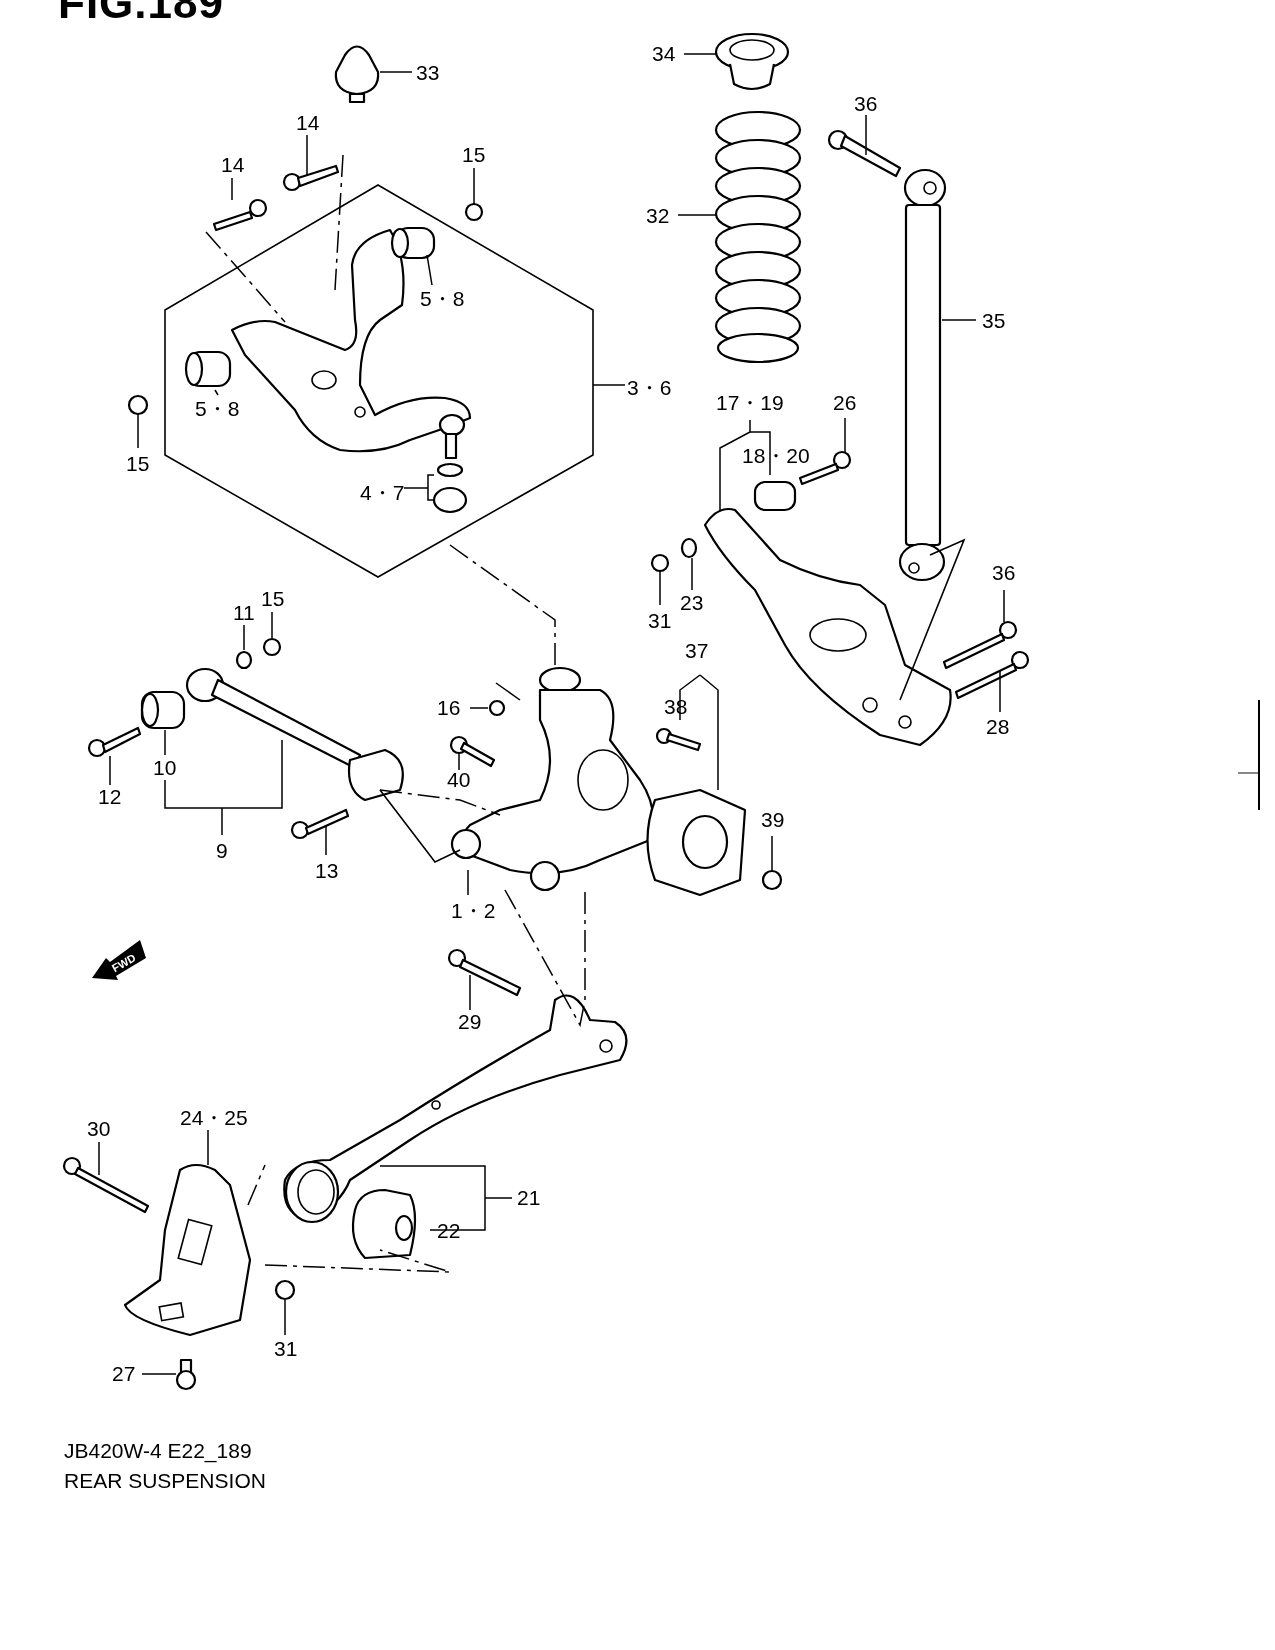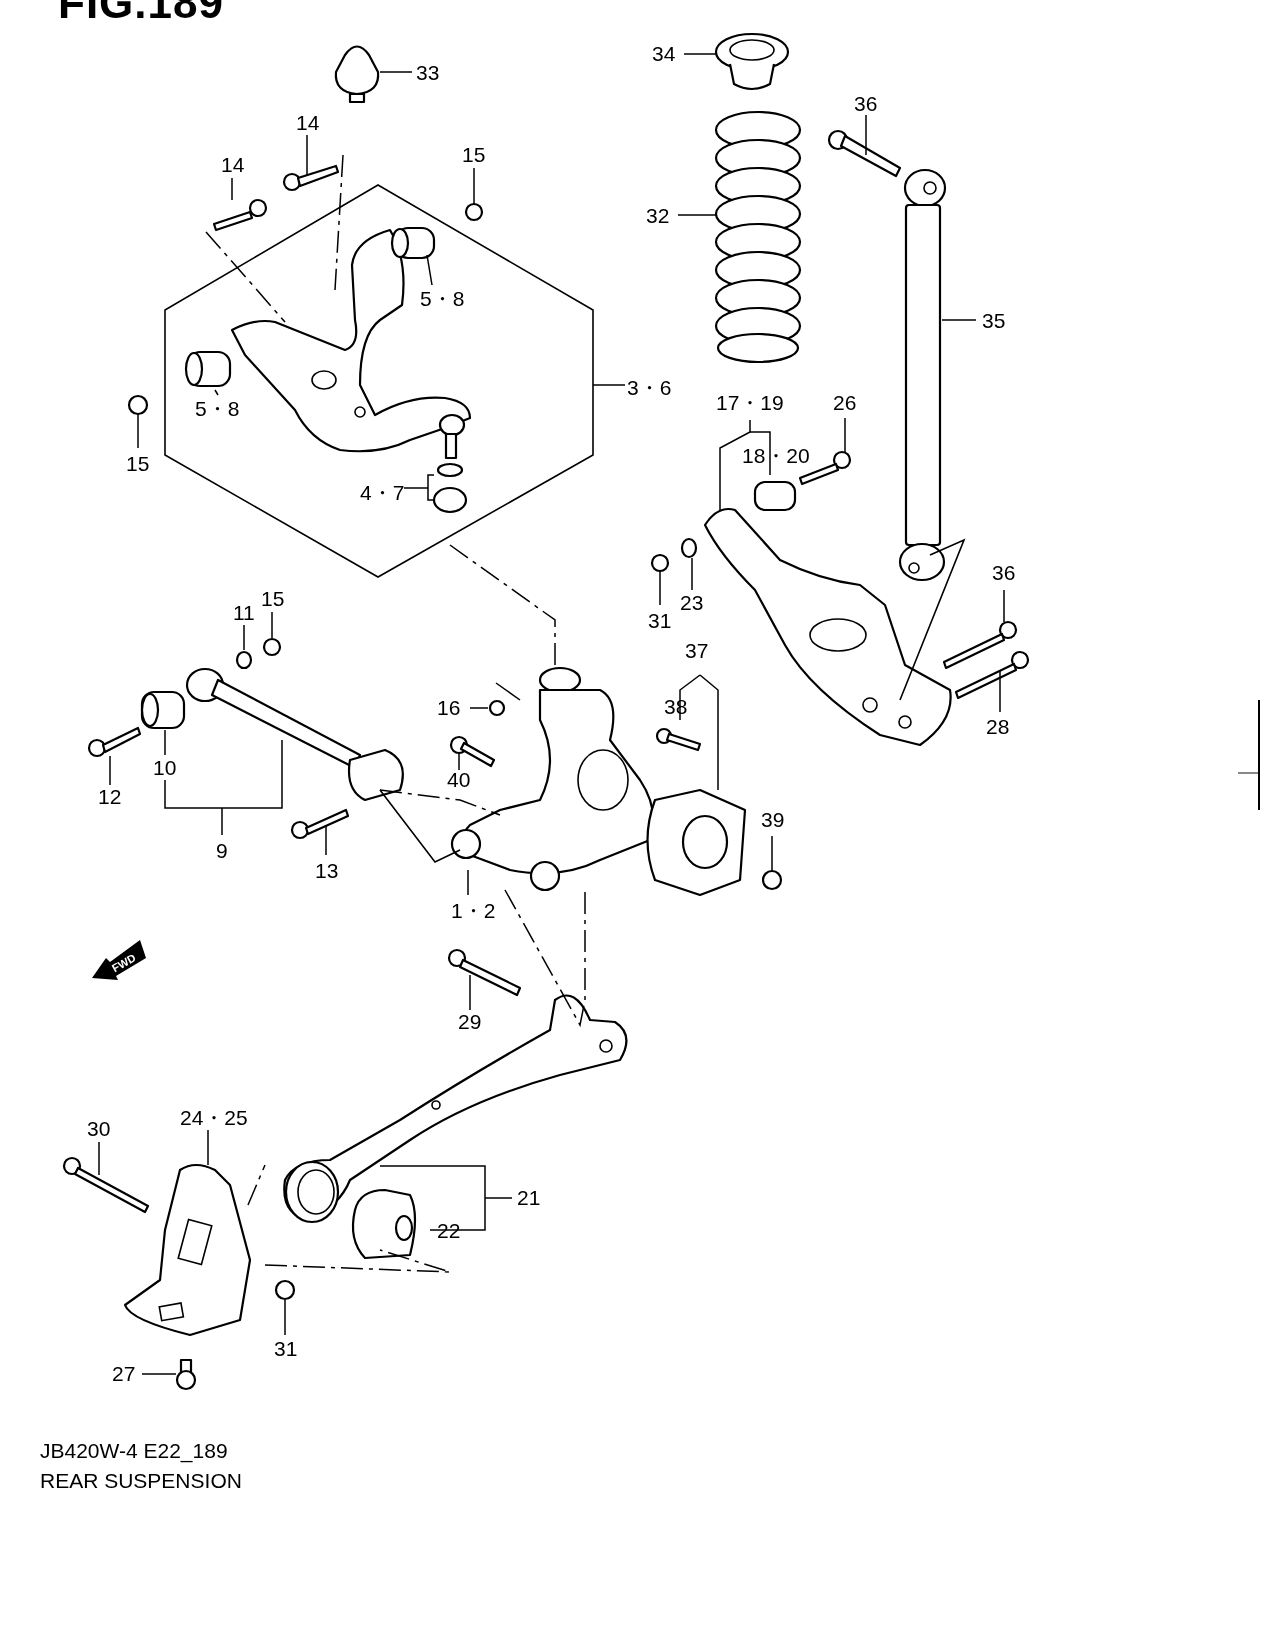--- a/index.html
+++ b/index.html
@@ -4,21 +4,21 @@
 <style>
   html, body { margin:0; padding:0; background:#ffffff; }
   body { width:1275px; height:1650px; position:relative; overflow:hidden; font-family:"Liberation Sans", sans-serif; color:#000; }
   #fig-title { position:absolute; left:58px; top:-22px; font-size:44px; font-weight:bold; letter-spacing:1px; }
   svg#drawing { position:absolute; left:0; top:0; }
   .lbl { font-family:"Liberation Sans", sans-serif; font-size:21px; fill:#000; }
   .part { fill:#fff; stroke:#000; stroke-width:2.2; stroke-linejoin:round; }
   .thin { fill:none; stroke:#000; stroke-width:1.6; }
   .dash { fill:none; stroke:#000; stroke-width:1.5; stroke-dasharray:22 6 4 6; }
   .lead { fill:none; stroke:#000; stroke-width:1.5; }
-  #footer { position:absolute; left:40px; top:1436px; font-size:21px; line-height:30px; }
+  #footer { position:absolute; left:64px; top:1436px; font-size:21px; line-height:30px; }
   #right-mark { position:absolute; left:1258px; top:700px; width:2px; height:110px; background:#000; }
   #right-tick { position:absolute; left:1238px; top:772px; width:20px; height:2px; background:#888; }
 </style>
 </head>
 <body>
 
 <div id="fig-title">FIG.189</div>
 
 <svg id="drawing" width="1275" height="1650" viewBox="0 0 1275 1650">
 

